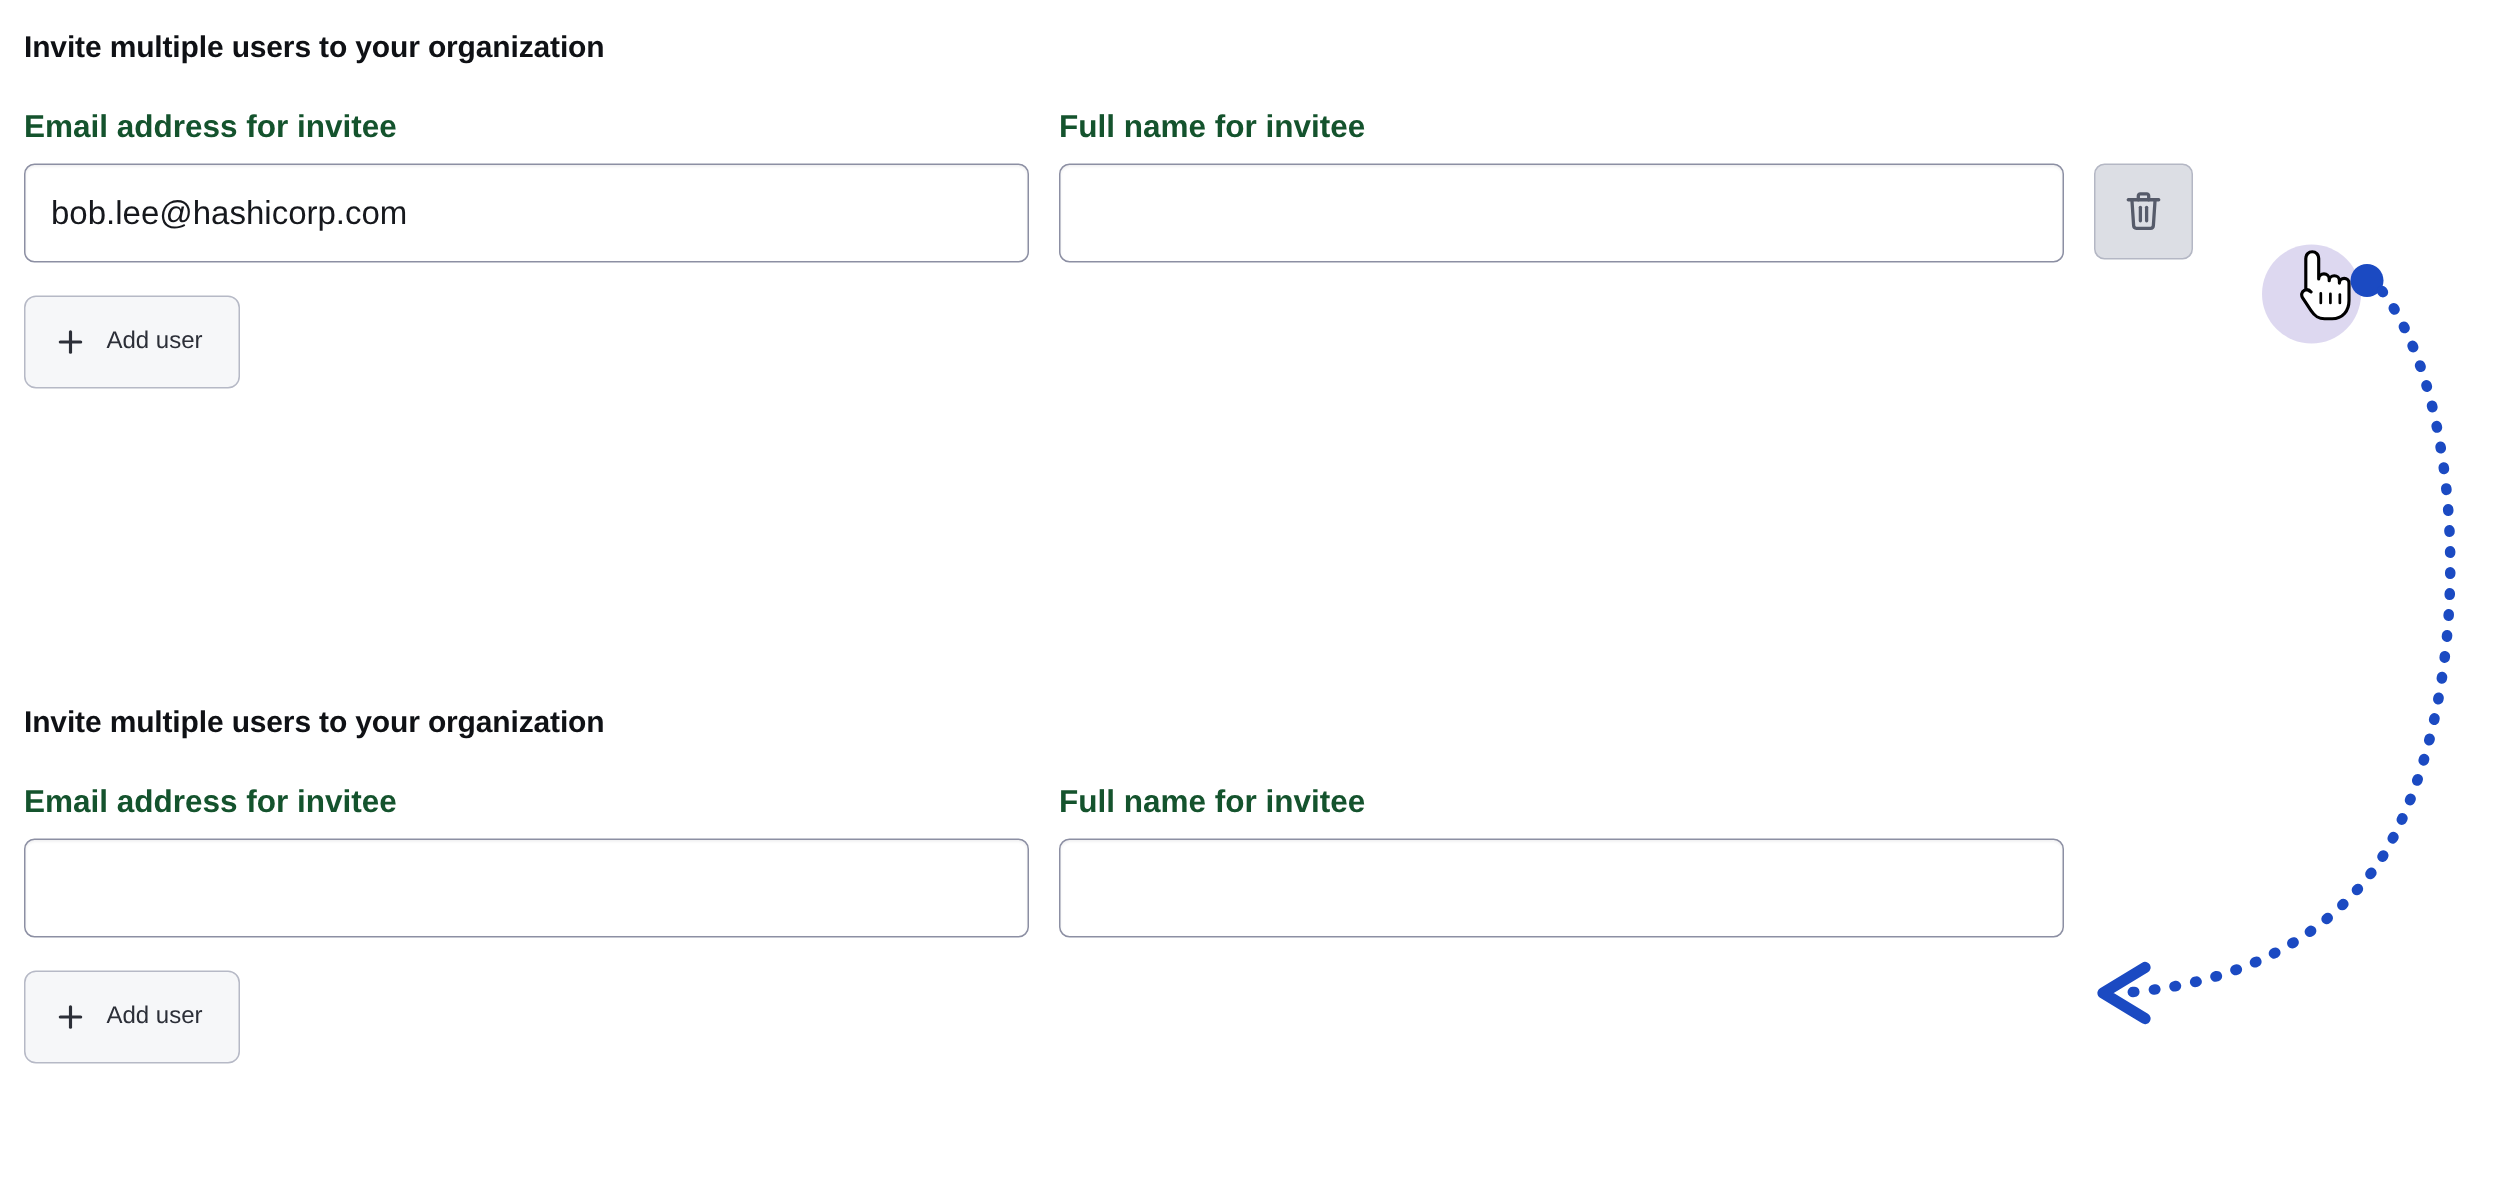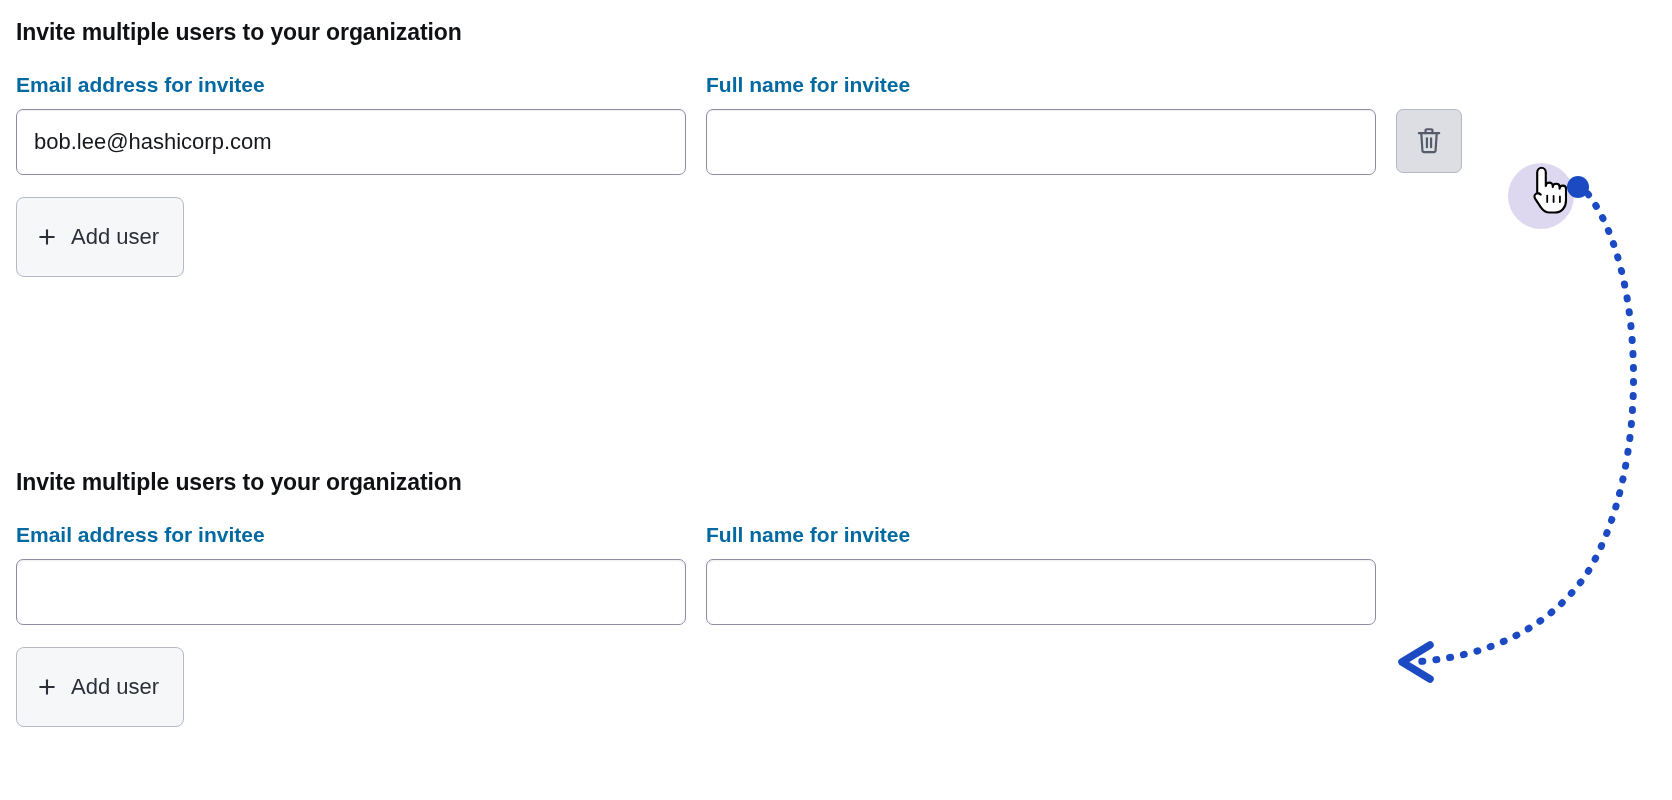--- a/index.html
+++ b/index.html
@@ -24,21 +24,21 @@
 
   
   .form-section {
     position: absolute;
     left: 16px;
   }
   .form-section.first { top: 18px; }
   .form-section.second { top: 468px; }
 
   .section-heading {
-    font-size: 23px;
+    font-size: 20px;
     font-weight: bold;
     color: #0f1115;
     letter-spacing: -0.1px;
     line-height: 28px;
     margin: 0 0 26px 0;
     white-space: nowrap;
   }
 
   .fields-row {
     display: flex;
@@ -49,21 +49,21 @@
   .field-group {
     display: flex;
     flex-direction: column;
   }
   .field-group.email { width: 670px; }
   .field-group.fullname { width: 670px; justify-content: flex-end; }
 
   .field-label {
     font-size: 21px;
     font-weight: bold;
-    color: #0369a1;
+    color: #14532d;
     line-height: 25px;
     margin-bottom: 12px;
     white-space: nowrap;
   }
 
   .text-input {
     box-sizing: border-box;
     width: 100%;
     height: 66px;
     padding: 6px 17px;
@@ -92,30 +92,30 @@
     justify-content: center;
     padding: 0;
     cursor: pointer;
   }
   .delete-button svg { display: block; }
 
   
   .add-user-button {
     box-sizing: border-box;
     margin-top: 22px;
-    height: 80px;
+    height: 62px;
     padding: 0 24px 0 20px;
     display: inline-flex;
     align-items: center;
     gap: 14px;
     background: #f6f7f9;
     border: 1.4px solid #b6b9c6;
     border-radius: 8px;
     font-family: "Liberation Sans", sans-serif;
-    font-size: 22px;
+    font-size: 16px;
     color: #2c2f38;
     cursor: pointer;
     white-space: nowrap;
   }
   .plus-icon {
     display: inline-flex;
     width: 20px;
     height: 20px;
     align-items: center;
     justify-content: center;

